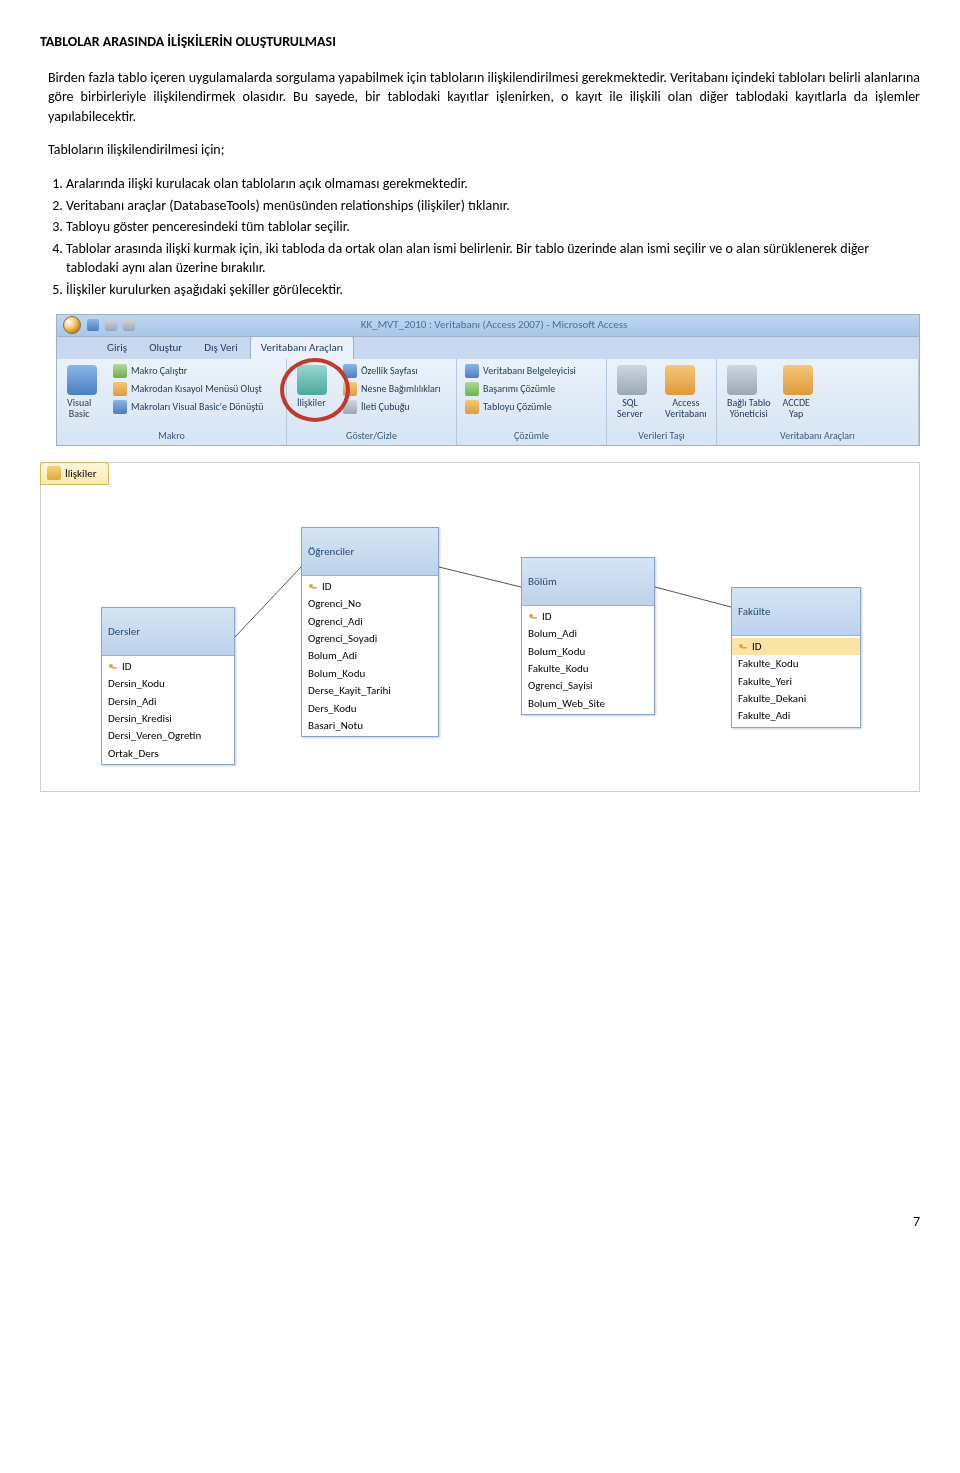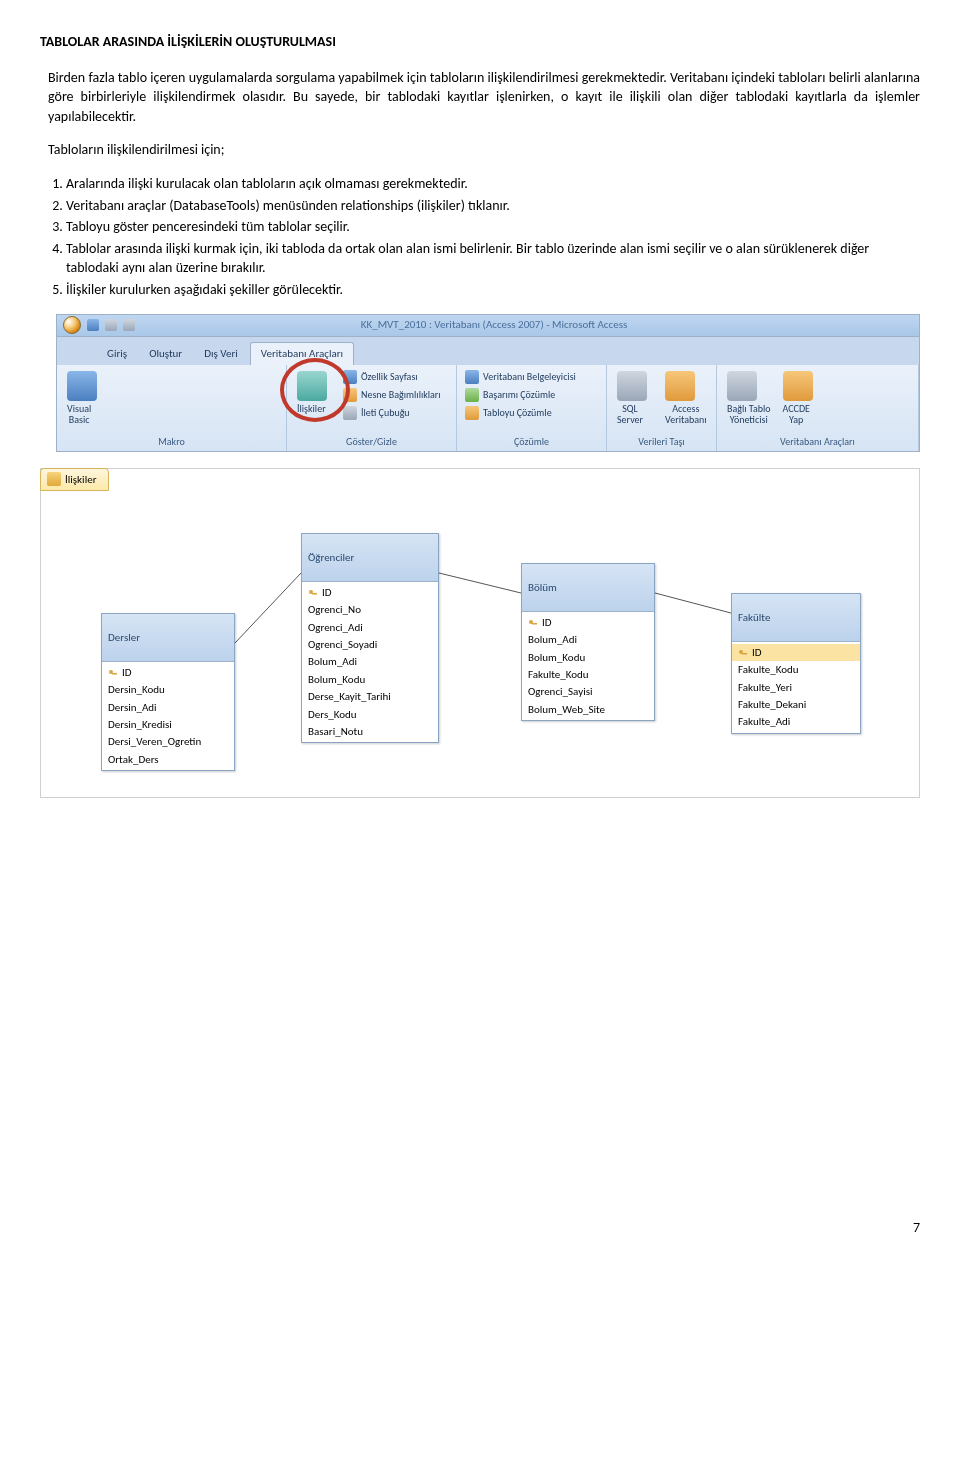--- a/index.html
+++ b/index.html
@@ -40,21 +40,21 @@
   .orb {
     width: 18px; height: 18px; border-radius: 50%;
     background: radial-gradient(circle at 30% 30%, #fff, #f7c873 40%, #d88a1b 70%, #9a5a0b);
     border: 1px solid #8a6a2b;
   }
   .qat-icon { width: 12px; height: 12px; background: #4a6f9b; border-radius: 2px; }
   .title-text { color: #4a6f9b; font-size: 11px; }
   .ribbon-tabs {
     display: flex;
     background: #c7d8ee;
-    height: 28px;
+    height: 22px;
     align-items: flex-end;
     padding-left: 40px;
     gap: 2px;
   }
   .rtab {
     padding: 3px 10px;
     font-size: 11px;
     color: #1e395b;
     cursor: pointer;
   }
@@ -179,20 +179,34 @@
   </div>
   <div class="ribbon-body">
 
     <div class="rgroup" style="width:230px">
       <div class="rgroup-items">
         <div class="big-btn">
           <div class="big-ico ico-blue"></div>
           <span style="white-space:pre-line">Visual
 Basic</span>
         </div>
+        <div class="mini-list">
+          <div class="mini-item">
+                <div class="mini-ico ico-green"></div>
+                <span>Makro Çalıştır</span>
+              </div>
+          <div class="mini-item">
+                <div class="mini-ico ico-orange"></div>
+                <span>Makrodan Kısayol Menüsü Oluşt</span>
+              </div>
+          <div class="mini-item">
+                <div class="mini-ico ico-blue"></div>
+                <span>Makroları Visual Basic'e Dönüştü</span>
+              </div>
+        </div>
       </div>
       <div class="rgroup-label">Makro</div>
     </div>
 
     <div class="rgroup" style="width:170px">
       <div class="rgroup-items">
         <div class="big-btn">
           <div class="big-ico ico-teal"></div>
           <span>İlişkiler</span>
         </div>

